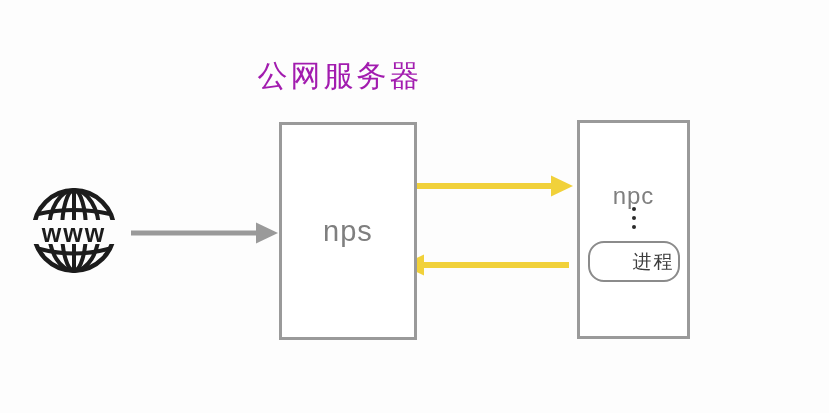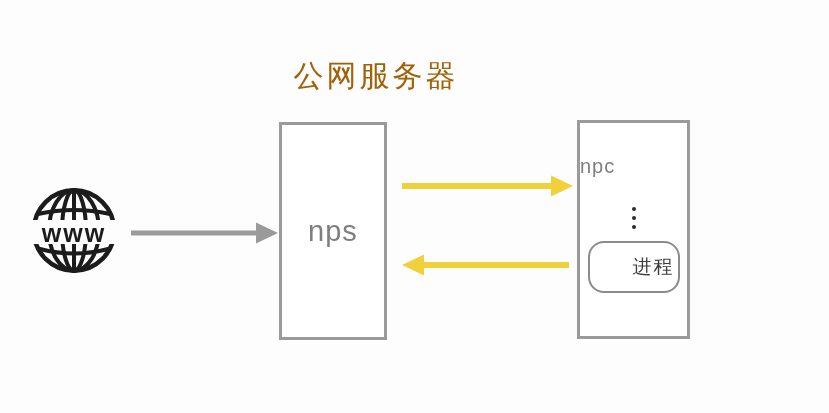--- a/index.html
+++ b/index.html
@@ -9,55 +9,55 @@
     font-family:"Liberation Sans","DejaVu Sans",sans-serif;
     overflow:hidden;
     position:relative;
   }
   .canvas{position:absolute;left:0;top:0;width:829px;height:413px;}
 
   .title{
     position:absolute;top:56px;
     transform:translateX(-50%);
     font-size:30px;letter-spacing:3px;
-    color:#a16207;white-space:nowrap;margin-left:36px;
+    color:#a21caf;white-space:nowrap;
   }
   .title-public{left:340px;}
   .title-private{left:637px;}
 
   .server-box{
     position:absolute;
     border:3px solid #9a9a9a;
     background:#ffffff;
     box-sizing:border-box;
   }
-  .nps-box{left:279px;top:122px;width:108px;height:218px;
+  .nps-box{left:279px;top:122px;width:138px;height:218px;
     display:flex;align-items:center;justify-content:center;}
   .npc-box{left:577px;top:120px;width:113px;height:219px;}
 
   .node-label{
     color:#7f7f7f;font-size:29px;letter-spacing:1px;
   }
   .npc-label{
-    position:absolute;left:0;top:32px;width:100%;
-    text-align:left;font-size:20px;color:#7f7f7f;letter-spacing:1px;
+    position:absolute;left:0;top:59px;width:100%;
+    text-align:center;font-size:24px;color:#7f7f7f;letter-spacing:1px;
   }
 
   .dots{
     position:absolute;left:50%;top:84px;transform:translateX(-50%);
     display:flex;flex-direction:column;gap:5px;align-items:center;
   }
   .dots i{
     display:block;width:4px;height:4px;border-radius:50%;
     background:#2b2b2b;
   }
 
   .process-pill{
     position:absolute;left:50%;top:118px;transform:translateX(-50%);
-    width:92px;height:52px;
+    width:92px;height:41px;
     border:2px solid #8b8b8b;border-radius:16px;
     box-sizing:border-box;background:#ffffff;
     display:flex;align-items:center;justify-content:center;padding-left:40px;
   }
   .process-pill span{
     font-size:19px;color:#3c3c3c;letter-spacing:2px;
   }
 
   .globe{position:absolute;left:30px;top:187px;width:88px;height:87px;}
   .overlay{position:absolute;left:0;top:0;pointer-events:none;}

